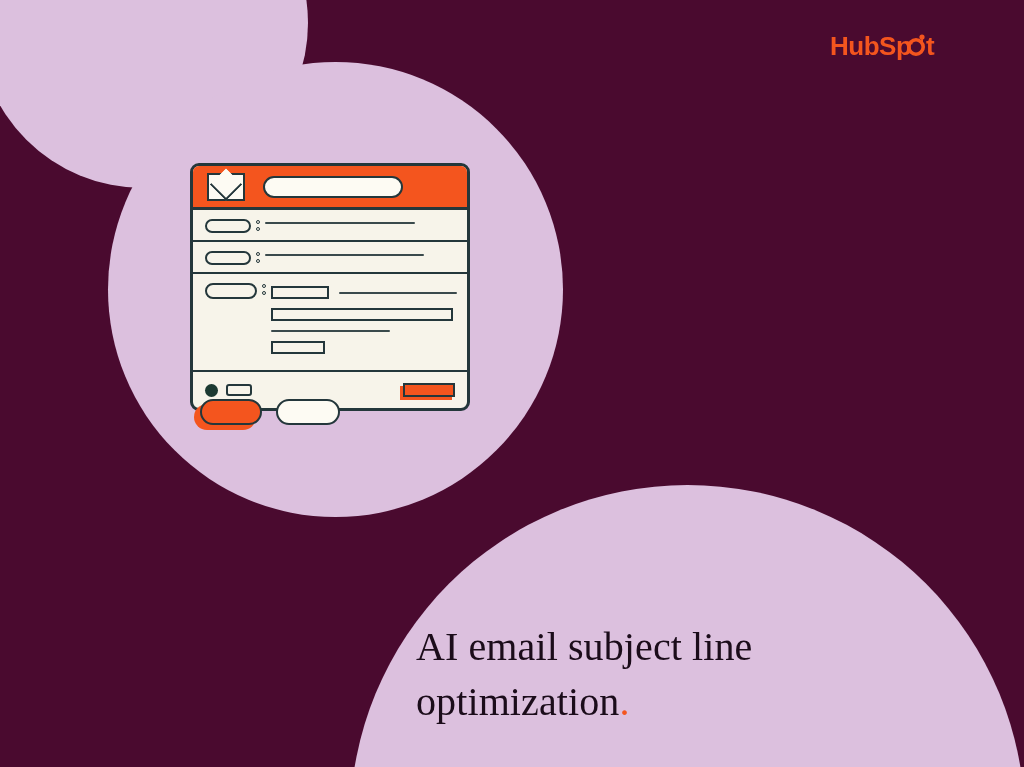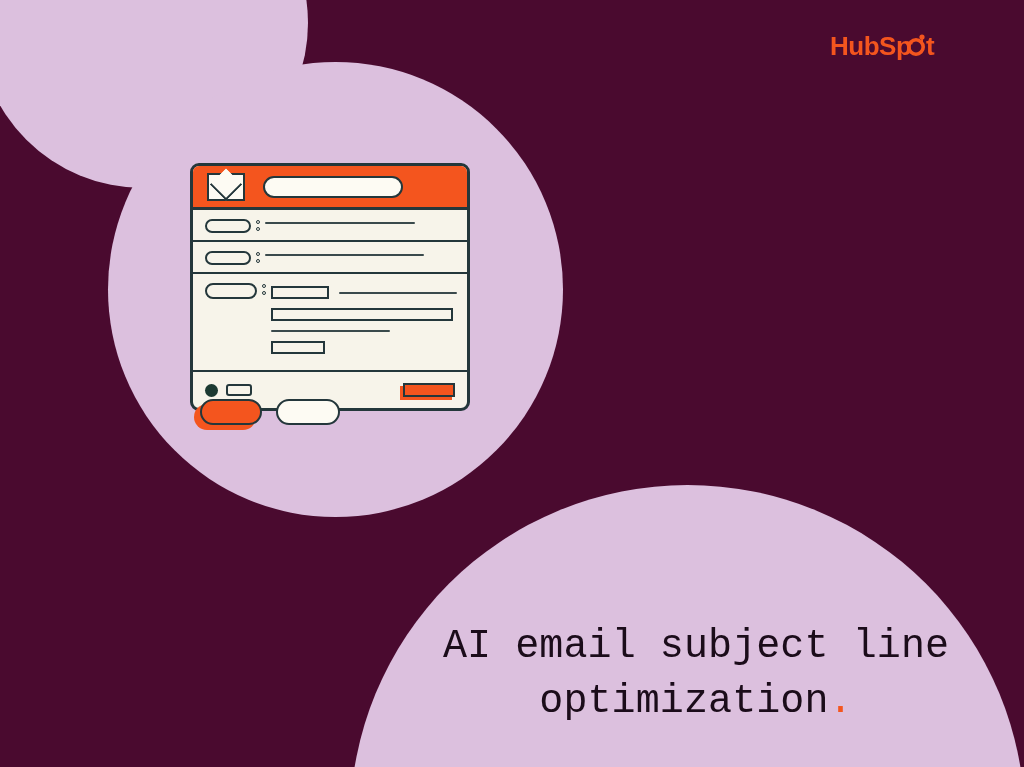--- a/index.html
+++ b/index.html
@@ -268,22 +268,22 @@
     box-sizing: border-box;
     flex: none;
   }
 
   
   .headline {
     position: absolute;
     right: 48px;
     bottom: 38px;
     width: 560px;
-    text-align: center;
-    font-family: Liberation Mono, monospace;
+    text-align: left;
+    font-family: Liberation Serif, serif;
     font-size: 40px;
     line-height: 1.38;
     color: #1B0C1A;
     letter-spacing: 0.1px;
   }
   .accent-dot { color: #F4551E; }
 </style>
 </head>
 <body>
 

